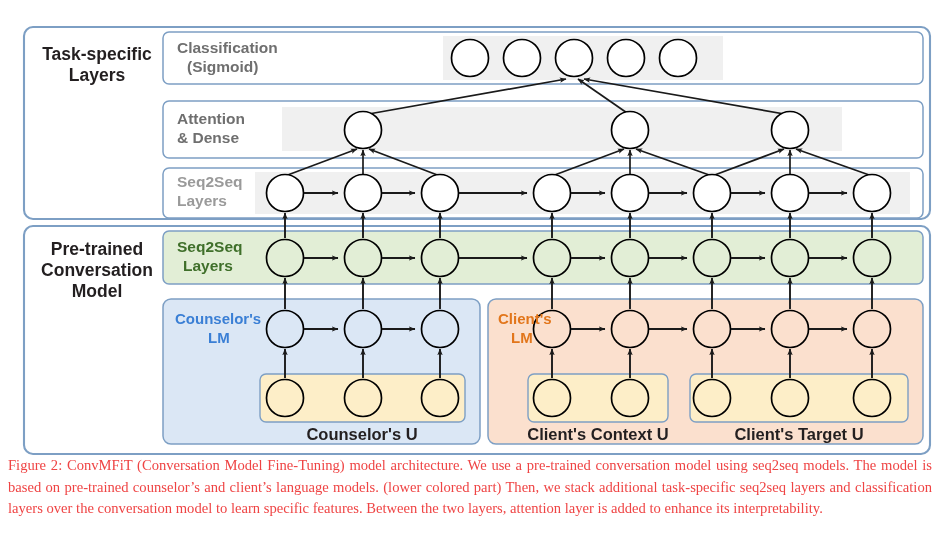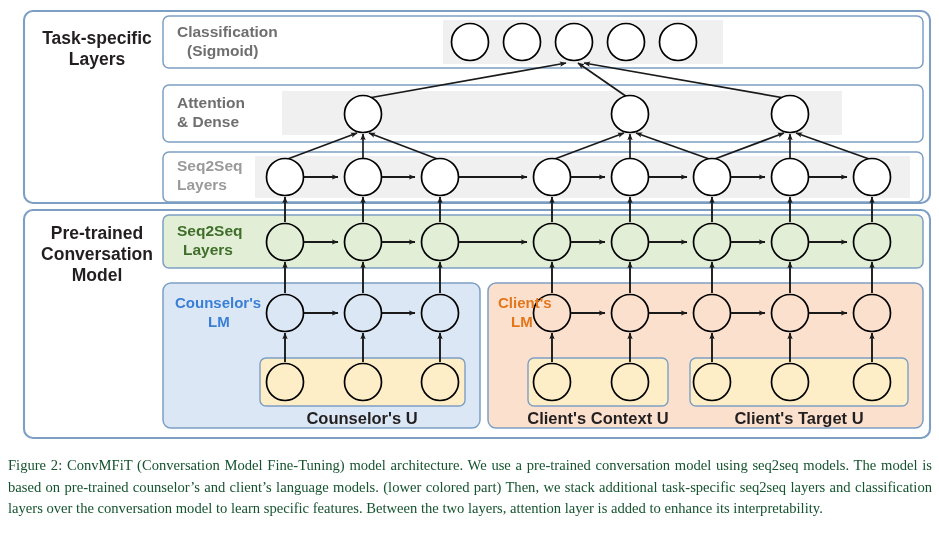--- a/index.html
+++ b/index.html
@@ -1,22 +1,22 @@
 <!DOCTYPE html>
 <html><head>
 <meta charset="utf-8">
 <style>
   html,body{margin:0;padding:0;background:#ffffff;}
   body{width:939px;height:559px;font-family:"Liberation Sans",sans-serif;position:relative;overflow:hidden;}
-  #figure{position:absolute;left:0;top:0;width:796px;height:450px;}
+  #figure{position:absolute;left:0;top:16px;width:796px;height:450px;}
   #figure svg{display:block;}
   .caption{
     position:absolute;left:8px;top:455px;width:924px;
     font-family:"Liberation Serif",serif;
-    font-size:14.6px;line-height:21.6px;color:#14532d;
+    font-size:14.6px;line-height:21.6px;color:#ef4444;
     text-align:justify;text-justify:inter-word;
   }
 </style>
 </head>
 <body>
 
 <div id="figure">
 <svg width="939" height="450" viewBox="0 0 939 450" xmlns="http://www.w3.org/2000/svg">
   <defs>
     <marker id="ah" markerWidth="7" markerHeight="7" refX="6.2" refY="3" orient="auto" markerUnits="userSpaceOnUse">

